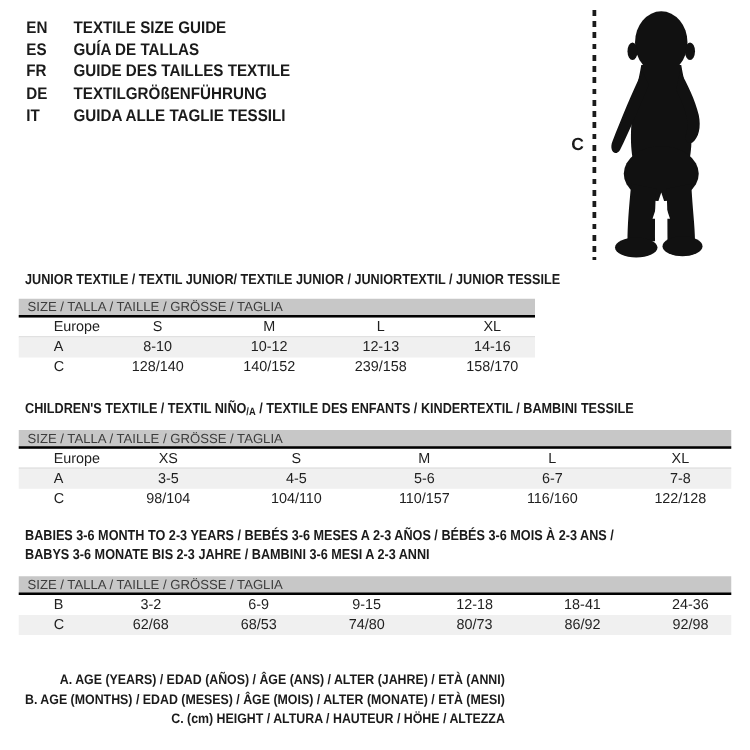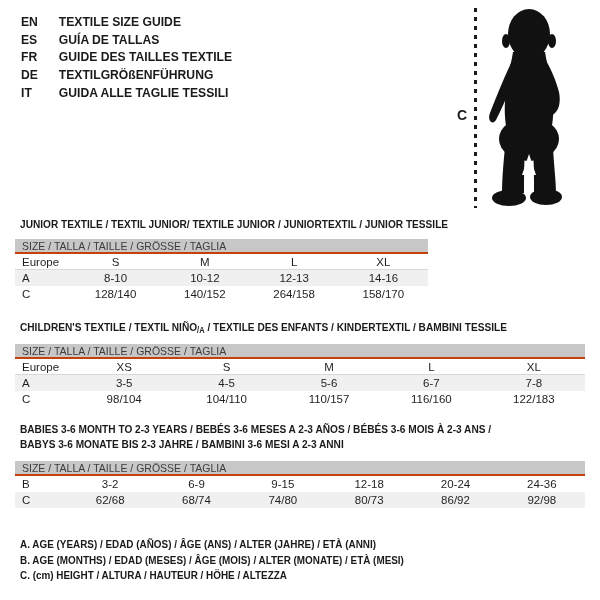--- a/index.html
+++ b/index.html
@@ -18,33 +18,33 @@
   .dash-line{left:474px;top:8px;width:2.5px;height:200px;
     background:repeating-linear-gradient(to bottom,#1b1b1b 0 4.5px,transparent 4.5px 9px);}
   .figure-c{left:457px;top:107px;font-weight:bold;font-size:14px;}
   .silhouette{left:479px;top:5px;}
   
   .sec-title{font-weight:bold;font-size:11.5px;white-space:nowrap;transform:scaleX(0.88);transform-origin:left top;}
   .sec-title .subA{font-size:8.5px;position:relative;top:2px;}
   .title-lines{line-height:15px;}
   
   .tbl{position:absolute;}
-  .size-bar{height:15px;background:#c7c7c7;border-bottom:2px solid #c2410c;box-sizing:border-box;
+  .size-bar{height:15px;background:#c7c7c7;border-bottom:2px solid #000000;box-sizing:border-box;
     display:flex;align-items:center;padding-left:7px;font-size:10.5px;color:#3c3c3c;}
   .trow{display:grid;height:16px;align-items:center;font-size:11.5px;color:#1f1f1f;}
-  .trow span{white-space:nowrap;}
+  .trow span{white-space:nowrap;margin-left:21px;}
   .trow .lbl{text-align:left;padding-left:7px;}
   .trow .c{text-align:center;}
   .head-row{border-bottom:1px solid #d8d8d8;box-sizing:border-box;}
   .alt{background:#f0f0f0;}
   .cols5{grid-template-columns:56px repeat(4,1fr);}
   .cols6{grid-template-columns:58px repeat(5,1fr);}
   .cols7{grid-template-columns:52px repeat(6,1fr);}
   
-  .footnotes{left:20px;top:537px;font-weight:bold;font-size:11px;line-height:15.5px;}
+  .footnotes{left:20px;top:537px;font-weight:bold;font-size:11px;line-height:15.5px;text-align:right;}
 </style>
 </head>
 <body>
 
 <div class="abs lang-block">
   <div class="lang-row condensed">
     <span class="lang-code">EN</span>
     <span class="lang-label">TEXTILE SIZE GUIDE</span>
   </div>
   <div class="lang-row condensed">
@@ -100,21 +100,21 @@
     <span class="lbl">A</span>
     <span class="c">8-10</span>
     <span class="c">10-12</span>
     <span class="c">12-13</span>
     <span class="c">14-16</span>
   </div>
   <div class="trow cols5">
     <span class="lbl">C</span>
     <span class="c">128/140</span>
     <span class="c">140/152</span>
-    <span class="c">264/158</span>
+    <span class="c">239/158</span>
     <span class="c">158/170</span>
   </div>
 </div>
 
 <div class="abs sec-title" style="left:20px;top:321px;">
   <span>CHILDREN'S TEXTILE / TEXTIL NIÑO</span><span class="subA">/A</span><span> / TEXTILE DES ENFANTS / KINDERTEXTIL / BAMBINI TESSILE</span>
 </div>
 <div class="tbl" style="left:15px;top:344px;width:570px;">
   <div class="size-bar">
     <span>SIZE / TALLA / TAILLE / GRÖSSE / TAGLIA</span>
@@ -134,45 +134,45 @@
     <span class="c">5-6</span>
     <span class="c">6-7</span>
     <span class="c">7-8</span>
   </div>
   <div class="trow cols6">
     <span class="lbl">C</span>
     <span class="c">98/104</span>
     <span class="c">104/110</span>
     <span class="c">110/157</span>
     <span class="c">116/160</span>
-    <span class="c">122/183</span>
+    <span class="c">122/128</span>
   </div>
 </div>
 
 <div class="abs sec-title title-lines" style="left:20px;top:422px;">
   <div>BABIES 3-6 MONTH TO 2-3 YEARS / BEBÉS 3-6 MESES A 2-3 AÑOS / BÉBÉS 3-6 MOIS À 2-3 ANS /</div>
   <div>BABYS 3-6 MONATE BIS 2-3 JAHRE / BAMBINI 3-6 MESI A 2-3 ANNI</div>
 </div>
 <div class="tbl" style="left:15px;top:461px;width:570px;">
   <div class="size-bar">
     <span>SIZE / TALLA / TAILLE / GRÖSSE / TAGLIA</span>
   </div>
   <div class="trow cols7">
     <span class="lbl">B</span>
     <span class="c">3-2</span>
     <span class="c">6-9</span>
     <span class="c">9-15</span>
     <span class="c">12-18</span>
-    <span class="c">20-24</span>
+    <span class="c">18-41</span>
     <span class="c">24-36</span>
   </div>
   <div class="trow cols7 alt">
     <span class="lbl">C</span>
     <span class="c">62/68</span>
-    <span class="c">68/74</span>
+    <span class="c">68/53</span>
     <span class="c">74/80</span>
     <span class="c">80/73</span>
     <span class="c">86/92</span>
     <span class="c">92/98</span>
   </div>
 </div>
 
 <div class="abs footnotes">
   <div class="condensed">A. AGE (YEARS) / EDAD (AÑOS) / ÂGE (ANS) / ALTER (JAHRE) / ETÀ (ANNI)</div>
   <div class="condensed">B. AGE (MONTHS) / EDAD (MESES) / ÂGE (MOIS) / ALTER (MONATE) / ETÀ (MESI)</div>

